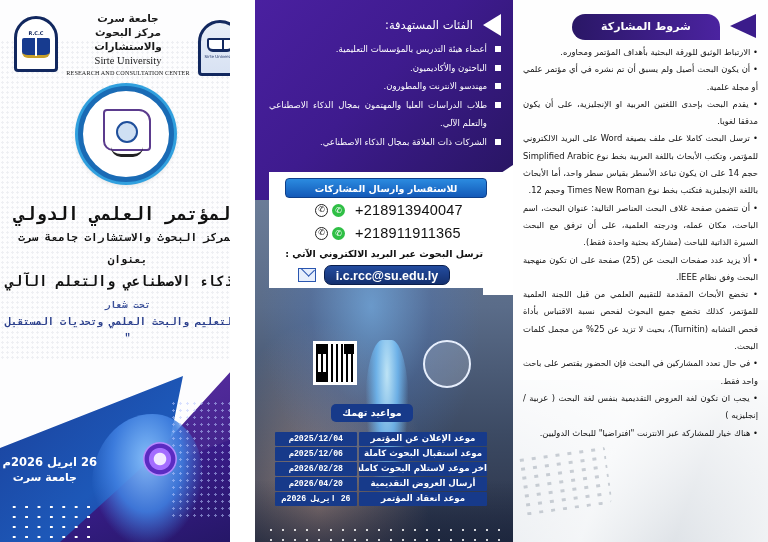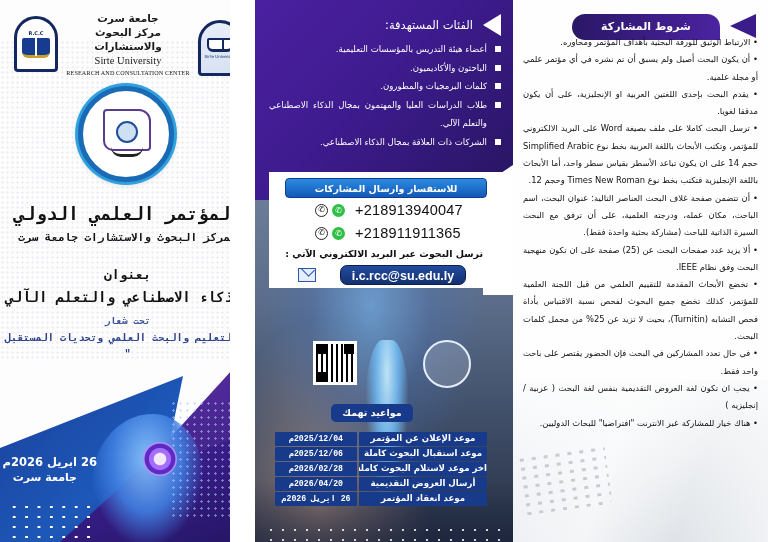--- a/index.html
+++ b/index.html
@@ -46,21 +46,21 @@
   }
   .emblem-inner { width: 58px; height: 58px; position: relative; }
   .emblem-map { position: absolute; left: 6px; top: 4px; width: 48px; height: 42px; border: 2px solid #5b3b8d; border-radius: 4px 12px 4px 10px; }
   .emblem-globe { position: absolute; left: 19px; top: 16px; width: 22px; height: 22px; border-radius: 50%; border: 2px solid #1f4f9b; background: #cfe0f3; }
   .emblem-leaves { position: absolute; left: 14px; top: 42px; width: 32px; height: 10px; border-bottom: 3px solid #222; border-radius: 0 0 16px 16px; }
   .emblem-ring-text { position: absolute; left: 2px; top: -10px; width: 54px; text-align: center; font-size: 4px; color: #243a8d; }
 
   .title-block { position: absolute; top: 203px; left: 0; width: 255px; text-align: center; direction: rtl; font-family: Liberation Mono, monospace; }
   .title-main { font-size: 18px; font-weight: bold; color: #111; line-height: 24px; }
   .title-sub { font-size: 11px; font-weight: bold; color: #111; line-height: 22px; }
-  .title-bi { font-size: 13px; font-weight: bold; color: #111; line-height: 22px; margin-top: 16px; }
+  .title-bi { font-size: 11px; font-weight: bold; color: #111; line-height: 22px; }
   .title-topic { font-size: 14px; font-weight: bold; color: #111; line-height: 22px; letter-spacing: .3px; }
   .title-slogan-lbl { font-size: 9.5px; font-weight: bold; color: #3a4f98; line-height: 18px; margin-top: 4px; }
   .title-slogan { font-size: 10.2px; font-weight: bold; color: #2b3f8c; line-height: 16px; }
 
   .hero { position: absolute; left: 0; top: 370px; width: 255px; height: 172px; }
   .hero-blue { position: absolute; inset: 0; background: linear-gradient(135deg, #1b3f99 0%, #1d58b8 50%, #2b2c8f 100%);
     clip-path: polygon(0 78px, 183px 6px, 165px 95px, 255px 60px, 255px 172px, 0 172px); }
   .hero-purple { position: absolute; inset: 0; background: linear-gradient(160deg, #5a24a8 0%, #3a1a86 60%, #231562 100%);
     clip-path: polygon(232px 0, 255px 0, 255px 172px, 60px 172px, 150px 90px); opacity: .95; }
   .hero-head { position: absolute; left: 92px; top: 44px; width: 110px; height: 128px;
@@ -103,21 +103,21 @@
     clip-path: polygon(0 0, 100% 0, 100% 0, 100% 100%, 0 100%); }
   .contact-corner { position: absolute; right: 0; top: 165px; width: 30px; height: 130px; background: #fff; clip-path: polygon(100% 0, 100% 100%, 0 100%, 0 20px); }
   .contact-head { position: absolute; left: 30px; top: 178px; width: 202px; height: 20px; border-radius: 4px;
     background: linear-gradient(180deg, #2b8be0, #1359b8); color: #fff; font-size: 9.5px; font-weight: bold; text-align: center; line-height: 20px; direction: rtl; border: 1px solid #0e3f8a; }
   .phone-row { position: absolute; left: 60px; display: flex; align-items: center; gap: 4px; }
   .phone-row.r1 { top: 202px; } .phone-row.r2 { top: 225px; }
   .ico-phone { width: 13px; height: 13px; border: 1.5px solid #222; border-radius: 50%; font-size: 8px; line-height: 10px; text-align: center; color: #222; }
   .ico-wa { width: 13px; height: 13px; background: #2fbf45; border-radius: 50%; font-size: 8px; line-height: 13px; text-align: center; color: #fff; }
   .phone-num { font-family: "Liberation Sans", sans-serif; font-size: 14.5px; color: #111; margin-left: 6px; letter-spacing: .2px; }
   .email-label { position: absolute; right: 24px; top: 248px; font-size: 9.5px; font-weight: bold; color: #111; direction: rtl; white-space: nowrap; }
-  .email-row { position: absolute; left: 38px; top: 265px; display: flex; align-items: center; gap: 24px; }
+  .email-row { position: absolute; left: 38px; top: 265px; display: flex; align-items: center; gap: 8px; }
   .ico-mail { width: 18px; height: 14px; border: 1.5px solid #2a56b0; background: #e6eefc; position: relative; }
   .ico-mail::after { content: ""; position: absolute; left: 2px; top: -1px; width: 10px; height: 8px; border-right: 1.5px solid #2a56b0; border-bottom: 1.5px solid #2a56b0; transform: rotate(45deg) translate(-1px,-3px); }
   .email-pill { width: 126px; height: 20px; border-radius: 7px; background: linear-gradient(180deg, #234c9f, #14306f); color: #fff;
     font-family: "Liberation Sans", sans-serif; font-weight: bold; font-size: 12.5px; text-align: center; line-height: 20px; border: 1px solid #0b1f4d; }
 
   .qr { position: absolute; left: 313px; top: 341px; width: 44px; height: 44px; background: #fff; padding: 3px; }
   .qr-grid { width: 100%; height: 100%;
     background:
       linear-gradient(#000,#000) 0 0/10px 10px no-repeat,
       linear-gradient(#000,#000) 28px 0/10px 10px no-repeat,
@@ -139,21 +139,21 @@
   .right-bg { position: absolute; left: 0; top: 380px; width: 255px; height: 162px;
     background:
       linear-gradient(180deg, rgba(255,255,255,.92) 0%, rgba(255,255,255,.55) 100%),
       linear-gradient(110deg, #cfd6df 0%, #e6eaee 40%, #b9c2cc 70%, #dde2e7 100%); }
   .right-bg .calc { position: absolute; left: 6px; top: 70px; width: 90px; height: 60px; border-radius: 6px;
     background-image: radial-gradient(#a9b1bb 2px, transparent 2.5px); background-size: 12px 9px; opacity: .6; transform: rotate(-8deg); }
   .cond-head { position: absolute; right: 48px; top: 14px; width: 148px; height: 26px; border-radius: 14px 14px 0 14px;
     background: linear-gradient(90deg, #2a1766, #4b23a0); color: #fff; font-size: 11px; font-weight: bold; text-align: center; line-height: 26px; direction: rtl; }
   .arrow-right { position: absolute; right: 12px; top: 14px; width: 0; height: 0;
     border-top: 12px solid transparent; border-bottom: 12px solid transparent; border-right: 26px solid #3b1c8b; }
-  .cond-text { position: absolute; right: 10px; top: 34px; width: 235px; direction: rtl; text-align: justify; color: #111; font-size: 8.4px; line-height: 17.3px; }
+  .cond-text { position: absolute; right: 10px; top: 44px; width: 235px; direction: rtl; text-align: justify; color: #111; font-size: 8.4px; line-height: 17.3px; }
   .cond-text p { margin: 0; }
 </style>
 </head>
 <body>
 
 <section class="panel" id="p-left">
   <div class="worldmap"></div>
 
   <div class="hdr">
     <div class="logo-shield l">
@@ -210,21 +210,21 @@
   </div>
   <div class="mid-top"></div>
 
   <div class="targets-head">
     <div class="tri-left"></div>
     <span class="targets-title">الفئات المستهدفة:</span>
   </div>
   <ul class="targets-list">
     <li>أعضاء هيئة التدريس بالمؤسسات التعليمية.</li>
     <li>الباحثون والأكاديميون.</li>
-    <li>كلمات البرمجيات والمطورون.</li>
+    <li>مهندسو الانترنت والمطورون.</li>
     <li class="wrap">طلاب الدراسات العليا والمهتمون بمجال الذكاء الاصطناعي والتعلم الآلي.</li>
     <li>الشركات ذات العلاقة بمجال الذكاء الاصطناعي.</li>
   </ul>
 
   <div class="contact"></div>
   <div class="contact-corner"></div>
 </section>
 
 <div class="contact-head" style="left:285px">للاستفسار وارسال المشاركات</div>
 <div class="phone-row r1" style="left:315px">

